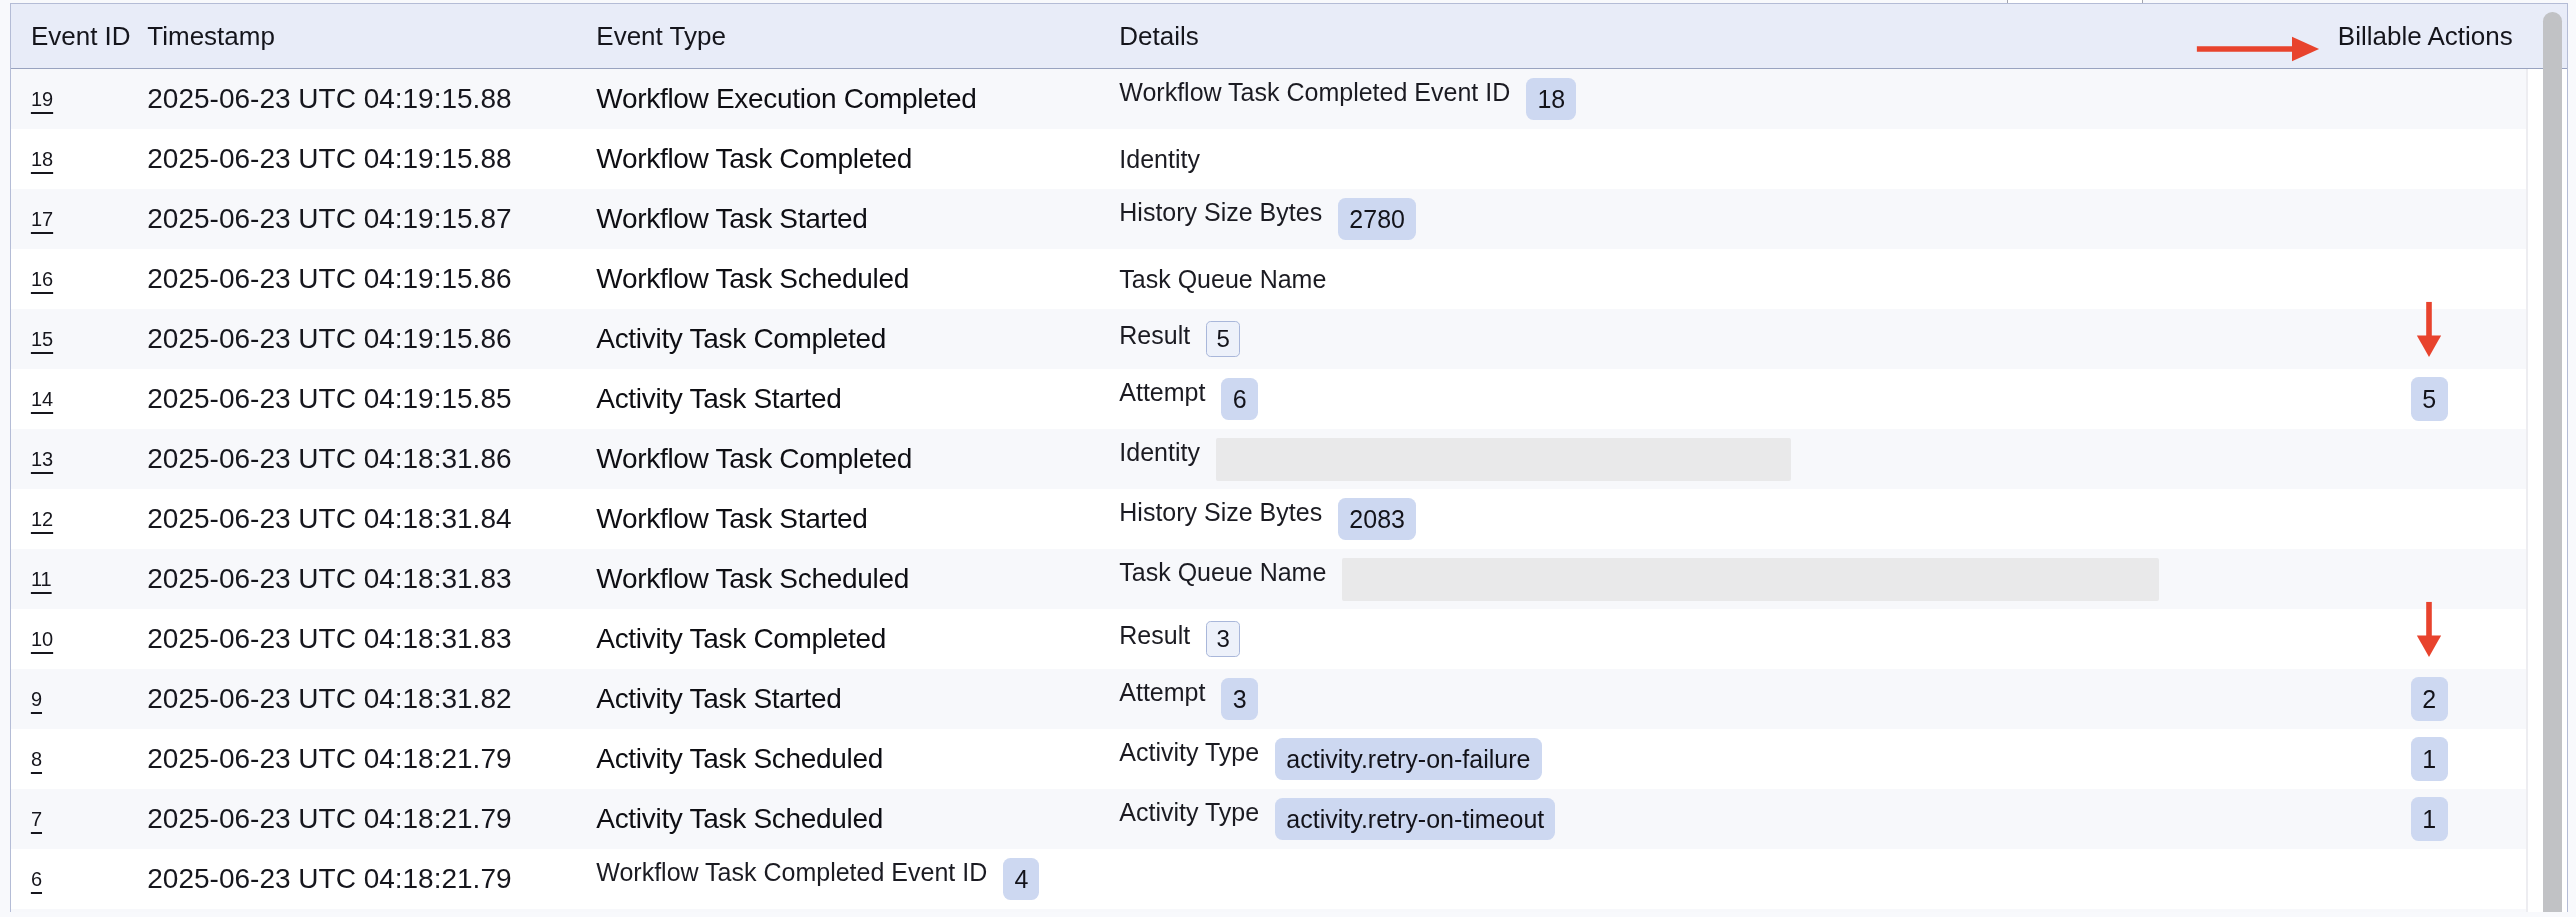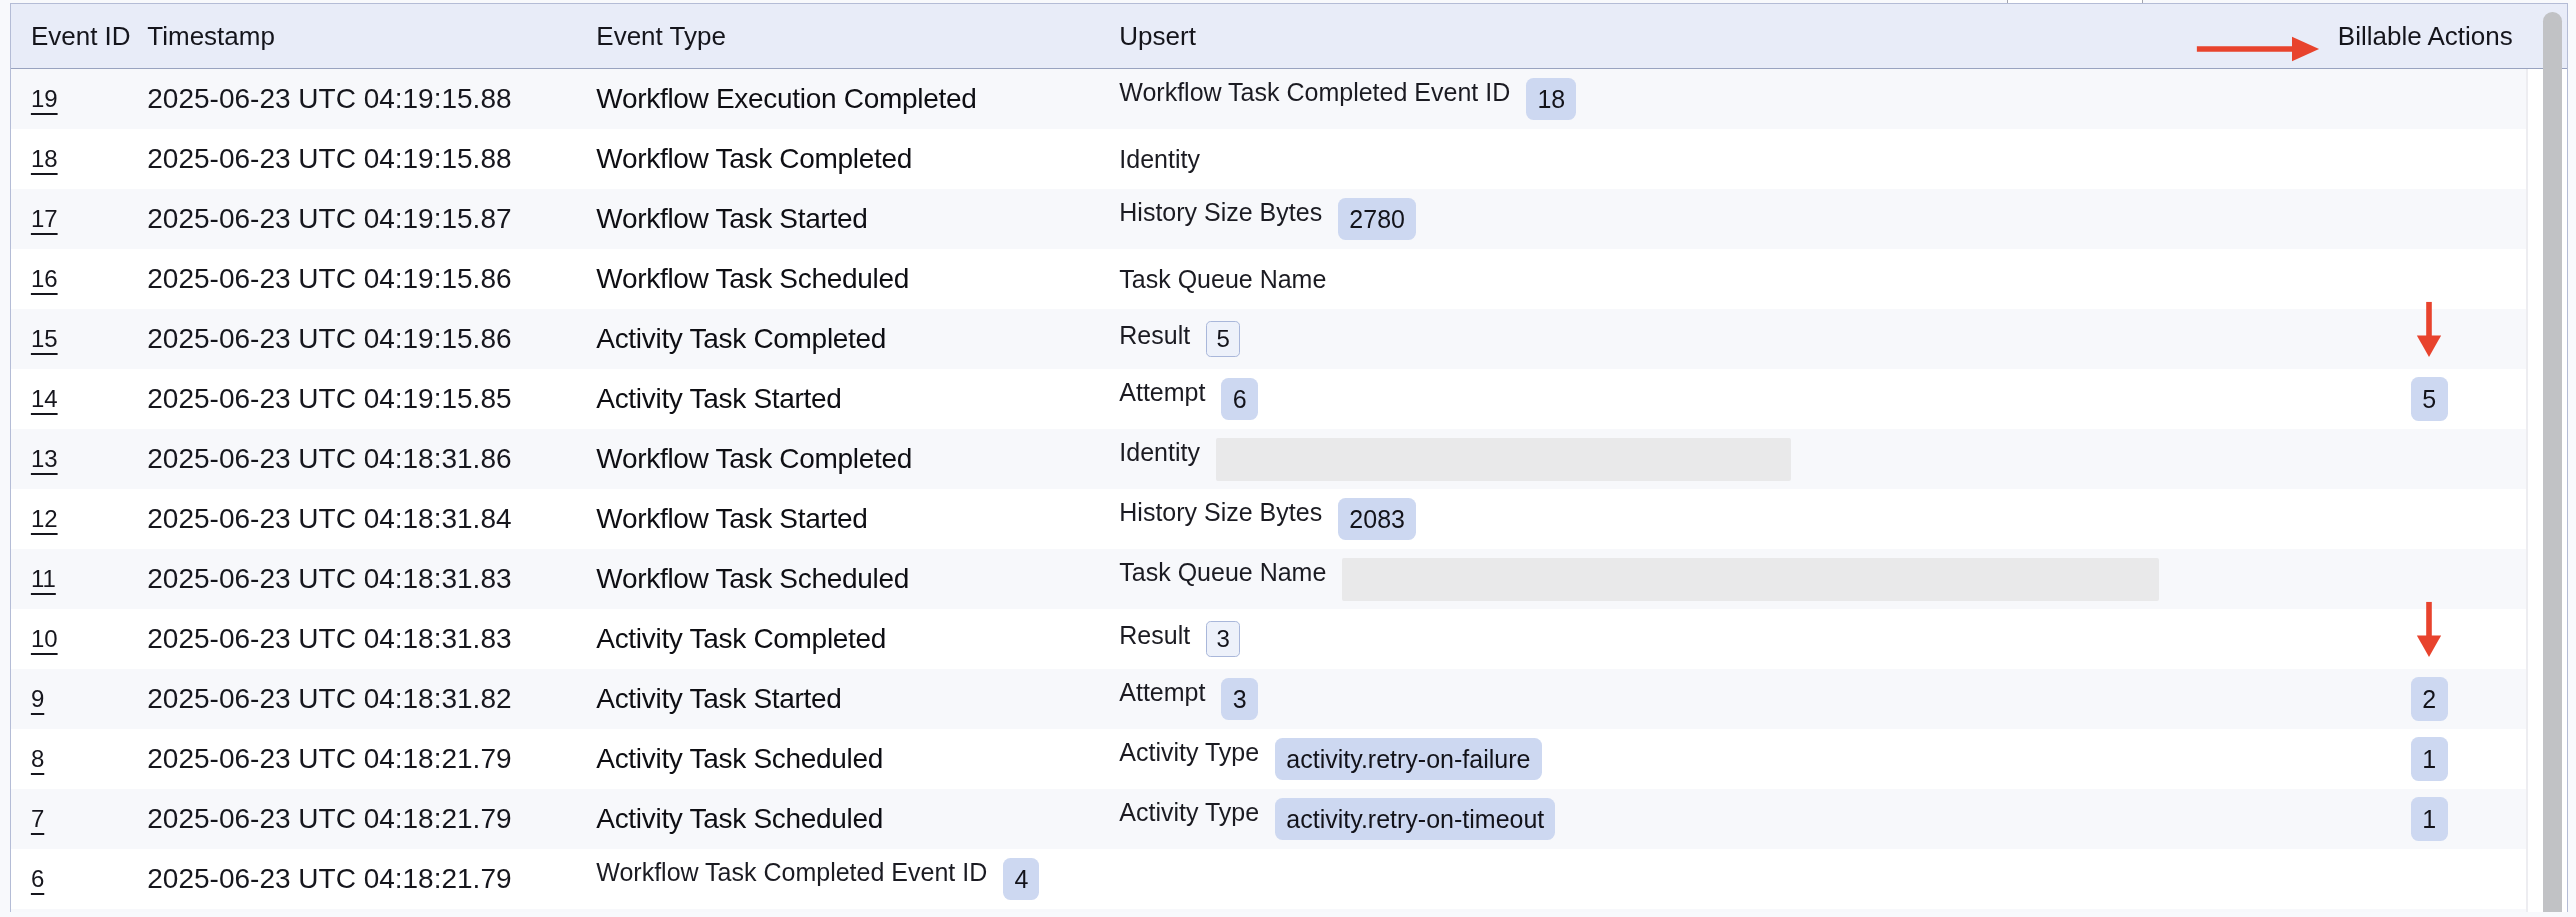--- a/index.html
+++ b/index.html
@@ -33,21 +33,21 @@
   .c4{flex:1;min-width:0}
   .c5{width:196px;flex:none}
   .thead .c5{margin-right:44px;text-align:center}
   .header-arrow{position:absolute;right:247px;top:31px;width:125px;height:28px;pointer-events:none}
 
   .row{display:flex;align-items:center;height:60px;width:2516px;background:var(--row-bg,#ffffff)}
   .row.alt{background:var(--row-alt-bg,#f7f8fb)}
   .row .c4{display:flex;gap:16px}
   .row .c5{display:flex;align-items:center;justify-content:center;position:relative;height:100%}
 
-  .id-link{font-size:24px;color:#16161d;text-decoration:underline;
+  .id-link{font-size:20px;color:#16161d;text-decoration:underline;
     text-decoration-thickness:2.3px;text-underline-offset:5.6px;cursor:pointer}
   .ts{font-size:28px;color:#16161d;white-space:nowrap}
   .et{font-size:28px;font-weight:400;color:#0e0e13;white-space:nowrap;letter-spacing:-0.3px}
   .dlabel{font-size:25px;color:#1b1b22;white-space:nowrap}
 
   .badge{font-size:25px;color:#13131a;background:var(--badge-bg,#cdd8f1);
     border-radius:7.5px;padding:6.5px 11.2px;line-height:1.15;white-space:nowrap;display:inline-block}
   .badge.outline{background:var(--badge-outline-bg,#edf1fa);
     border:1.9px solid var(--badge-outline-border,#a9b7da);border-radius:4.7px;padding:2.8px 9.3px;font-size:24px}
   .badge.bill{min-width:16px;text-align:center;padding:7.5px 10.3px}
@@ -65,21 +65,21 @@
 
 <div class="toolbar-strip">
   <div class="toolbar-btn-fragment"></div>
 </div>
 
 <div class="table">
   <div class="thead">
     <div class="hc c1">Event ID</div>
     <div class="hc c2">Timestamp</div>
     <div class="hc c3">Event Type</div>
-    <div class="hc c4">Upsert</div>
+    <div class="hc c4">Details</div>
     <div class="hc c5">Billable Actions</div>
     <span class="header-arrow" id="header-arrow"><svg width="125" height="28" viewBox="0 0 134 30">
           <line x1="2" y1="15" x2="106" y2="15" stroke="#e8432d" stroke-width="6"></line>
           <path d="M104 2 L104 28 L133 15 Z" fill="#e8432d"></path>
         </svg></span>
   </div>
   <div id="tbody">
   <div class="row alt">
     <div class="c1"><a class="id-link">19</a></div>
     <div class="c2 ts">2025-06-23 UTC 04:19:15.88</div>

